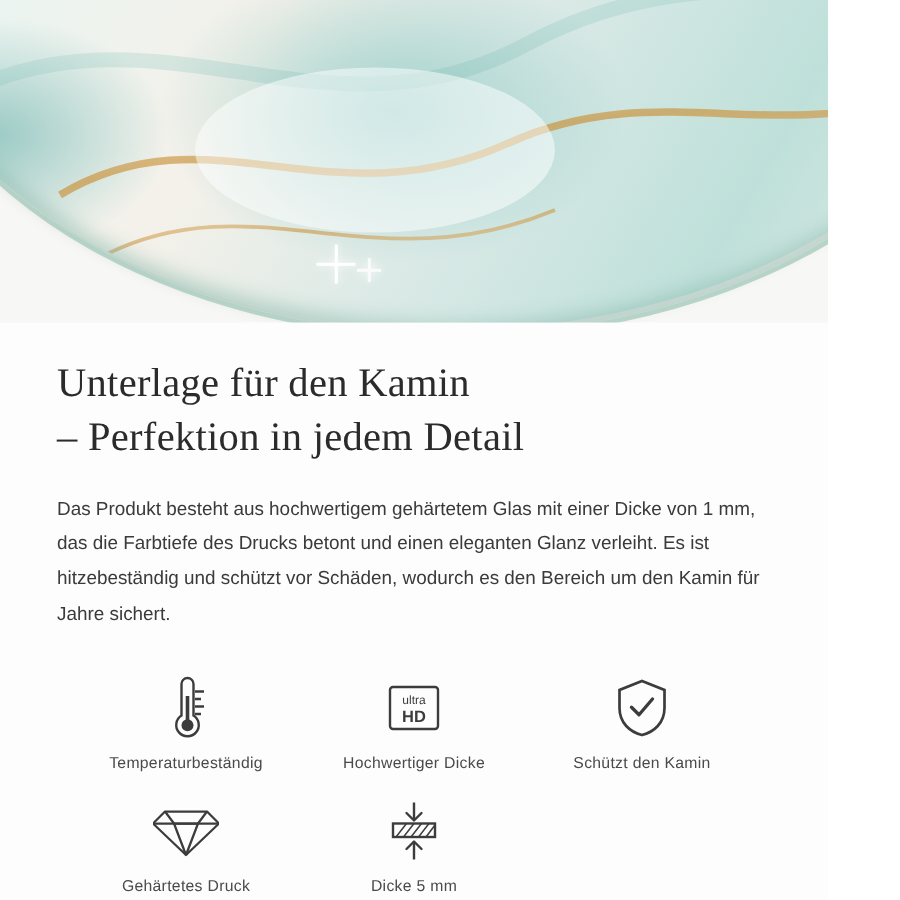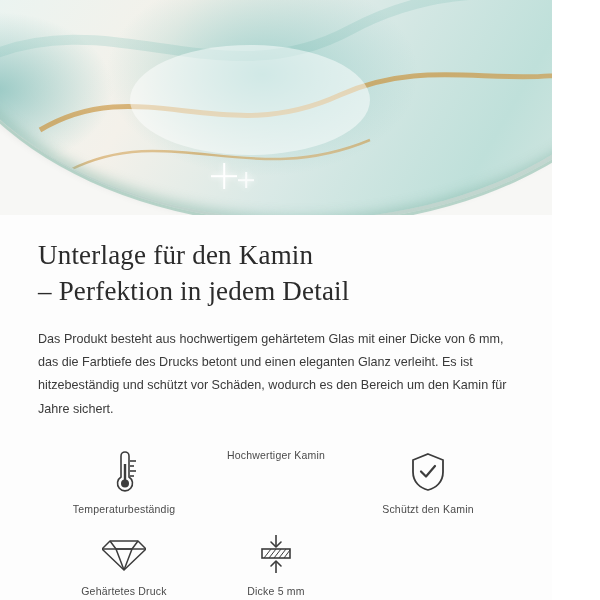--- a/index.html
+++ b/index.html
@@ -213,21 +213,21 @@
       <div class="sparkle s1"></div>
       <div class="sparkle s2"></div>
     </div>
   </div>
 
   <div class="content">
     <h1 class="headline">
       <span>Unterlage für den Kamin</span>
       <span class="l2">– Perfektion in jedem Detail</span>
     </h1>
-    <p class="paragraph">Das Produkt besteht aus hochwertigem gehärtetem Glas mit einer Dicke von 6 mm, das die Farbtiefe des Drucks betont und einen eleganten Glanz verleiht. Es ist hitzebeständig und schützt vor Schäden, wodurch es den Bereich um den Kamin für Jahre sichert.</p>
+    <p class="paragraph">Das Produkt besteht aus hochwertigem gehärtetem Glas mit einer Dicke von 1 mm, das die Farbtiefe des Drucks betont und einen eleganten Glanz verleiht. Es ist hitzebeständig und schützt vor Schäden, wodurch es den Bereich um den Kamin für Jahre sichert.</p>
 
     <div class="features">
 
       <div class="feature">
         <div class="feature-icon">
           <svg width="34" height="44" viewBox="0 0 34 44">
             <g fill="none" stroke="#3c3c3c" stroke-width="1.6">
               <path d="M14,6 a4,4 0 0 1 8,0 v21 a7.5,7.5 0 1 1 -8,0 z"></path>
               <circle cx="18" cy="33.5" r="4" fill="#3c3c3c" stroke="none"></circle>
               <line x1="18" y1="14" x2="18" y2="30" stroke-width="2.4"></line>
@@ -235,21 +235,28 @@
               <line x1="23" y1="16" x2="27" y2="16"></line>
               <line x1="23" y1="21" x2="29" y2="21"></line>
               <line x1="23" y1="26" x2="27" y2="26"></line>
             </g>
           </svg>
         </div>
         <div class="feature-label">Temperaturbeständig</div>
       </div>
 
       <div class="feature">
-        <div class="feature-label">Hochwertiger Kamin</div>
+        <div class="feature-icon">
+          <svg width="40" height="40" viewBox="0 0 40 40">
+            <rect x="4" y="6" width="32" height="28" rx="2" fill="none" stroke="#3c3c3c" stroke-width="1.6"></rect>
+            <text x="20" y="17.5" font-family="Liberation Sans, sans-serif" font-size="8" fill="#3c3c3c" text-anchor="middle">ultra</text>
+            <text x="20" y="29" font-family="Liberation Sans, sans-serif" font-size="11" font-weight="bold" fill="#3c3c3c" text-anchor="middle">HD</text>
+          </svg>
+        </div>
+        <div class="feature-label">Hochwertiger Dicke</div>
       </div>
 
       <div class="feature">
         <div class="feature-icon">
           <svg width="38" height="42" viewBox="0 0 38 42">
             <path d="M19,3 L34,9 V21 C34,31 27,37 19,39 C11,37 4,31 4,21 V9 Z" fill="none" stroke="#3c3c3c" stroke-width="1.8"></path>
             <path d="M12,20.5 L17,25.5 L26,15" fill="none" stroke="#3c3c3c" stroke-width="2.2" stroke-linecap="round" stroke-linejoin="round"></path>
           </svg>
         </div>
         <div class="feature-label">Schützt den Kamin</div>

